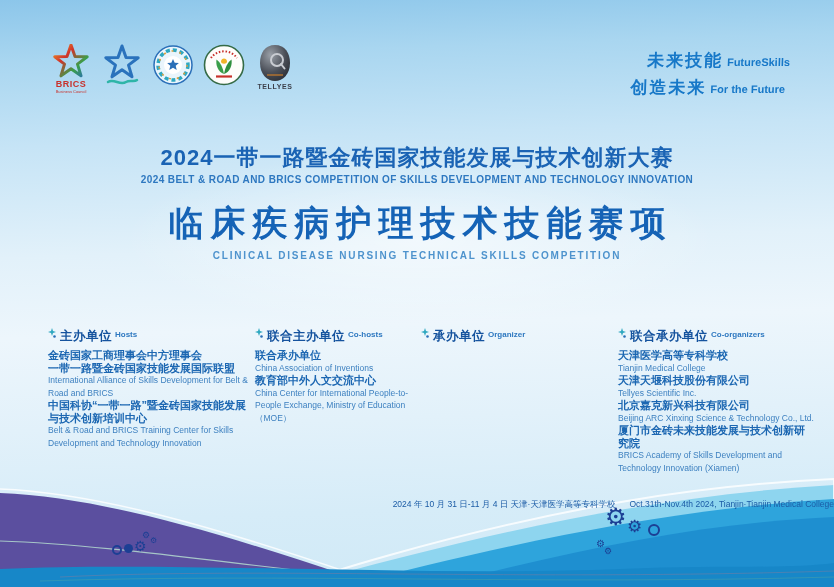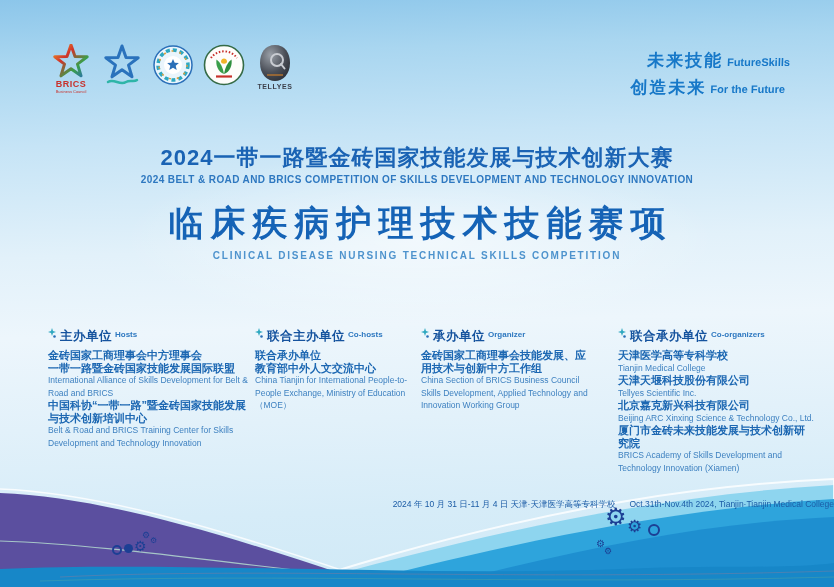--- a/index.html
+++ b/index.html
@@ -171,39 +171,36 @@
     <div class="sec-header">
       <svg class="sec-icon" width="8" height="10" viewBox="0 0 8 10">
         <path d="M4,0 L5,3 L8,4 L5,5 L4,8 L3,5 L0,4 L3,3 Z" fill="#2fa8c0"></path>
           <circle cx="6.5" cy="8.5" r="1.3" fill="#2a6fb8"></circle>
       </svg>
       <span class="sec-zh">联合主办单位</span>
       <span class="sec-en">Co-hosts</span>
     </div>
     <div>
       <div class="item-zh">联合承办单位</div>
+      <div class="item-en">China Association of Inventions</div>
     </div>
     <div>
       <div class="item-zh">教育部中外人文交流中心</div>
-      <div class="item-en">China Tianjin for International People-to-People Exchange, Ministry of Education（MOE）</div>
+      <div class="item-en">China Center for International People-to-People Exchange, Ministry of Education（MOE）</div>
     </div>
   </div>
 
   <div class="section sec3">
     <div class="sec-header">
       <svg class="sec-icon" width="8" height="10" viewBox="0 0 8 10">
         <path d="M4,0 L5,3 L8,4 L5,5 L4,8 L3,5 L0,4 L3,3 Z" fill="#2fa8c0"></path>
           <circle cx="6.5" cy="8.5" r="1.3" fill="#2a6fb8"></circle>
       </svg>
       <span class="sec-zh">承办单位</span>
       <span class="sec-en">Organizer</span>
-    </div>
-    <div>
-      <div class="item-zh">金砖国家工商理事会技能发展、应用技术与创新中方工作组</div>
-      <div class="item-en">China Section of BRICS Business Council Skills Development, Applied Technology and Innovation Working Group</div>
     </div>
   </div>
 
   <div class="section sec4">
     <div class="sec-header">
       <svg class="sec-icon" width="8" height="10" viewBox="0 0 8 10">
         <path d="M4,0 L5,3 L8,4 L5,5 L4,8 L3,5 L0,4 L3,3 Z" fill="#2fa8c0"></path>
           <circle cx="6.5" cy="8.5" r="1.3" fill="#2a6fb8"></circle>
       </svg>
       <span class="sec-zh">联合承办单位</span>

